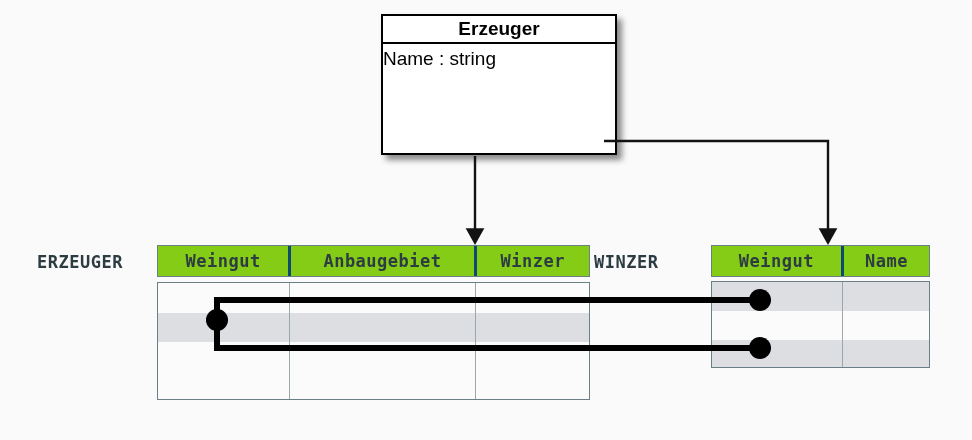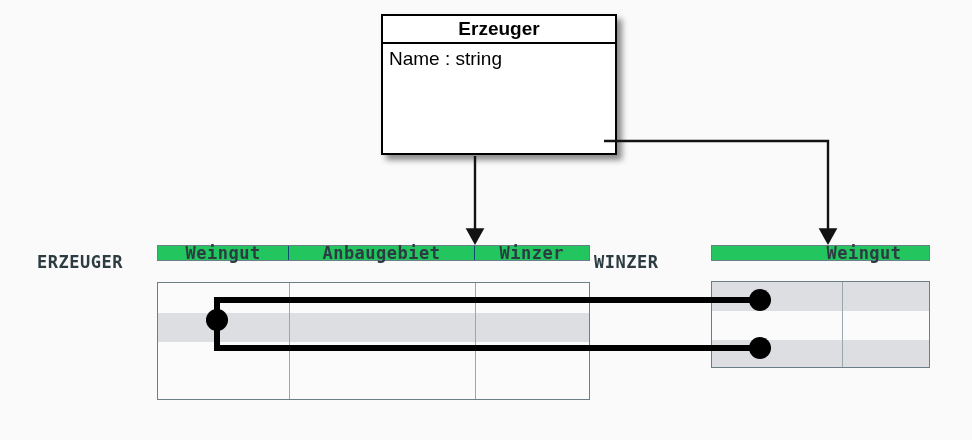--- a/index.html
+++ b/index.html
@@ -36,21 +36,21 @@
     height: 26px;
     line-height: 26px;
     text-align: center;
     font-weight: bold;
     font-size: 19px;
     color: #000;
     border-bottom: 2px solid #000;
     box-sizing: content-box;
   }
   #uml-attrs {
-    padding: 1px 0 0 6px;
+    padding: 1px 0 0 0;
   }
   .uml-attr {
     font-size: 19px;
     line-height: 27px;
     color: #000;
     white-space: nowrap;
   }
 
   
   .tbl-label {
@@ -62,39 +62,38 @@
     letter-spacing: 0.5px;
     white-space: nowrap;
   }
   #label-erzeuger { left: 37px;  top: 252px; }
   #label-winzer   { left: 594px; top: 252px; }
 
   
   .tbl-header {
     position: absolute;
     display: flex;
-    background: #22c55e;
+    background: #84cc16;
     border: 1px solid #6d7f86;
     box-sizing: border-box;
-    height: 16px;
-    justify-content: flex-end;
+    height: 32px;
   }
   .th-cell {
     font-family: "DejaVu Sans Mono", "Liberation Mono", monospace;
     font-weight: bold;
     font-size: 17px;
     color: #2c3c42;
     display: flex;
     align-items: center;
     justify-content: center;
     box-sizing: border-box;
     letter-spacing: 0.5px;
     white-space: nowrap;
   }
-  .th-cell + .th-cell { border-left: 1px solid #0c4a6e; }
+  .th-cell + .th-cell { border-left: 3px solid #0c4a6e; }
 
   #header-erzeuger { left: 157px; top: 245px; width: 433px; }
   #header-erzeuger .th-cell:nth-child(1) { width: 131px; }
   #header-erzeuger .th-cell:nth-child(2) { width: 186px; }
   #header-erzeuger .th-cell:nth-child(3) { width: 116px; }
 
   #header-winzer { left: 711px; top: 245px; width: 219px; }
   #header-winzer .th-cell:nth-child(1) { width: 130px; }
   #header-winzer .th-cell:nth-child(2) { width: 89px; }
 
@@ -194,20 +193,21 @@
       <div class="td-cell"></div>
       <div class="td-cell"></div>
       <div class="td-cell"></div>
     </div>
   </div>
 
   <div class="tbl-label" id="label-winzer">WINZER</div>
 
   <div class="tbl-header" id="header-winzer">
     <div class="th-cell">Weingut</div>
+    <div class="th-cell">Name</div>
   </div>
 
   <div class="tbl-body" id="body-winzer">
     <div class="tbl-row shaded">
       <div class="td-cell"></div>
       <div class="td-cell"></div>
     </div>
     <div class="tbl-row">
       <div class="td-cell"></div>
       <div class="td-cell"></div>

